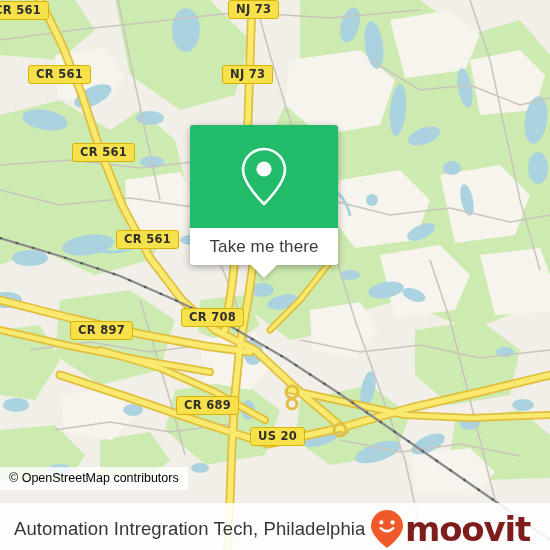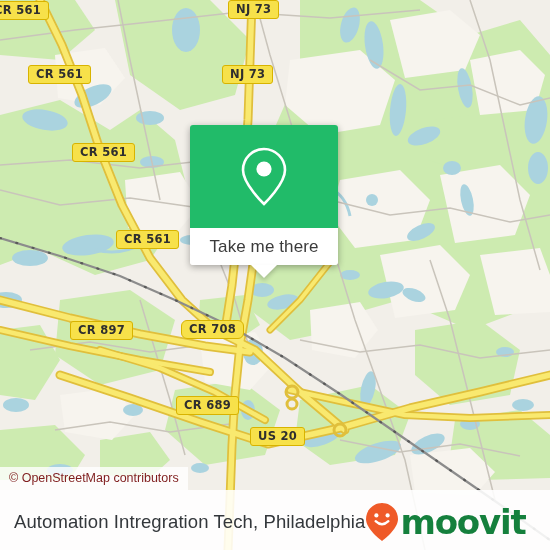--- a/index.html
+++ b/index.html
@@ -88,55 +88,56 @@
     border-top: 13px solid #ffffff;
     filter: drop-shadow(0 3px 2px rgba(0,0,0,.18));
   }
 
   
   #osm-attrib {
     position: absolute;
     left: 0;
     bottom: 60px;
     background: rgba(255,255,255,.80);
-    color: #7f1d1d;
+    color: #000000;
     font-size: 12.5px;
     padding: 4px 9px 5px 9px;
     line-height: 14px;
     z-index: 45;
     white-space: nowrap;
   }
 
   
   #bottom-bar {
     position: absolute;
     left: 0;
     right: 0;
     bottom: 0;
-    height: 60px;
+    height: 47px;
     background: rgba(255,255,255,.88);
     display: flex;
     align-items: center;
+    justify-content: space-between;
     padding: 4px 20px 0 14px;
     box-sizing: border-box;
     z-index: 50;
   }
   #place-title {
     color: #33373b;
     font-size: 18.5px;
     letter-spacing: .1px;
     white-space: nowrap;
   }
   #moovit-logo {
     display: flex;
     align-items: center;
     gap: 1px;
   }
   #moovit-word {
-    color: #15803d;
+    color: #7f1d1d;
     font-size: 34px;
     font-weight: bold;
     letter-spacing: -1.2px;
     line-height: 34px;
     font-family: "DejaVu Sans", sans-serif;
   }
 </style>
 </head>
 <body>
 
@@ -294,21 +295,21 @@
         </g>
       </g>
     </svg>
 
     <div class="shield" style="left:-14px; top:1px;">CR 561</div>
     <div class="shield" style="left:28px;  top:65px;">CR 561</div>
     <div class="shield" style="left:72px;  top:143px;">CR 561</div>
     <div class="shield" style="left:116px; top:230px;">CR 561</div>
     <div class="shield" style="left:228px; top:0px;">NJ 73</div>
     <div class="shield" style="left:222px; top:65px;">NJ 73</div>
-    <div class="shield" style="left:181px; top:320px;border-radius:6px;">CR 708</div>
+    <div class="shield" style="left:181px; top:308px;">CR 708</div>
     <div class="shield" style="left:70px;  top:321px;">CR 897</div>
     <div class="shield" style="left:140px; top:396px;margin-left:36px;">CR 689</div>
     <div class="shield" style="left:250px; top:427px;">US 20</div>
   </div>
 
   <div id="callout">
     <div id="callout-green">
       <svg width="52" height="62" viewBox="0 0 52 62">
         <path d="M26 3 C14.4 3 5 12.4 5 24 C5 38 26 58 26 58 C26 58 47 38 47 24 C47 12.4 37.6 3 26 3 Z" fill="none" stroke="#ffffff" stroke-width="2.6"></path>
         <circle cx="26" cy="23" r="7.6" fill="#ffffff"></circle>

